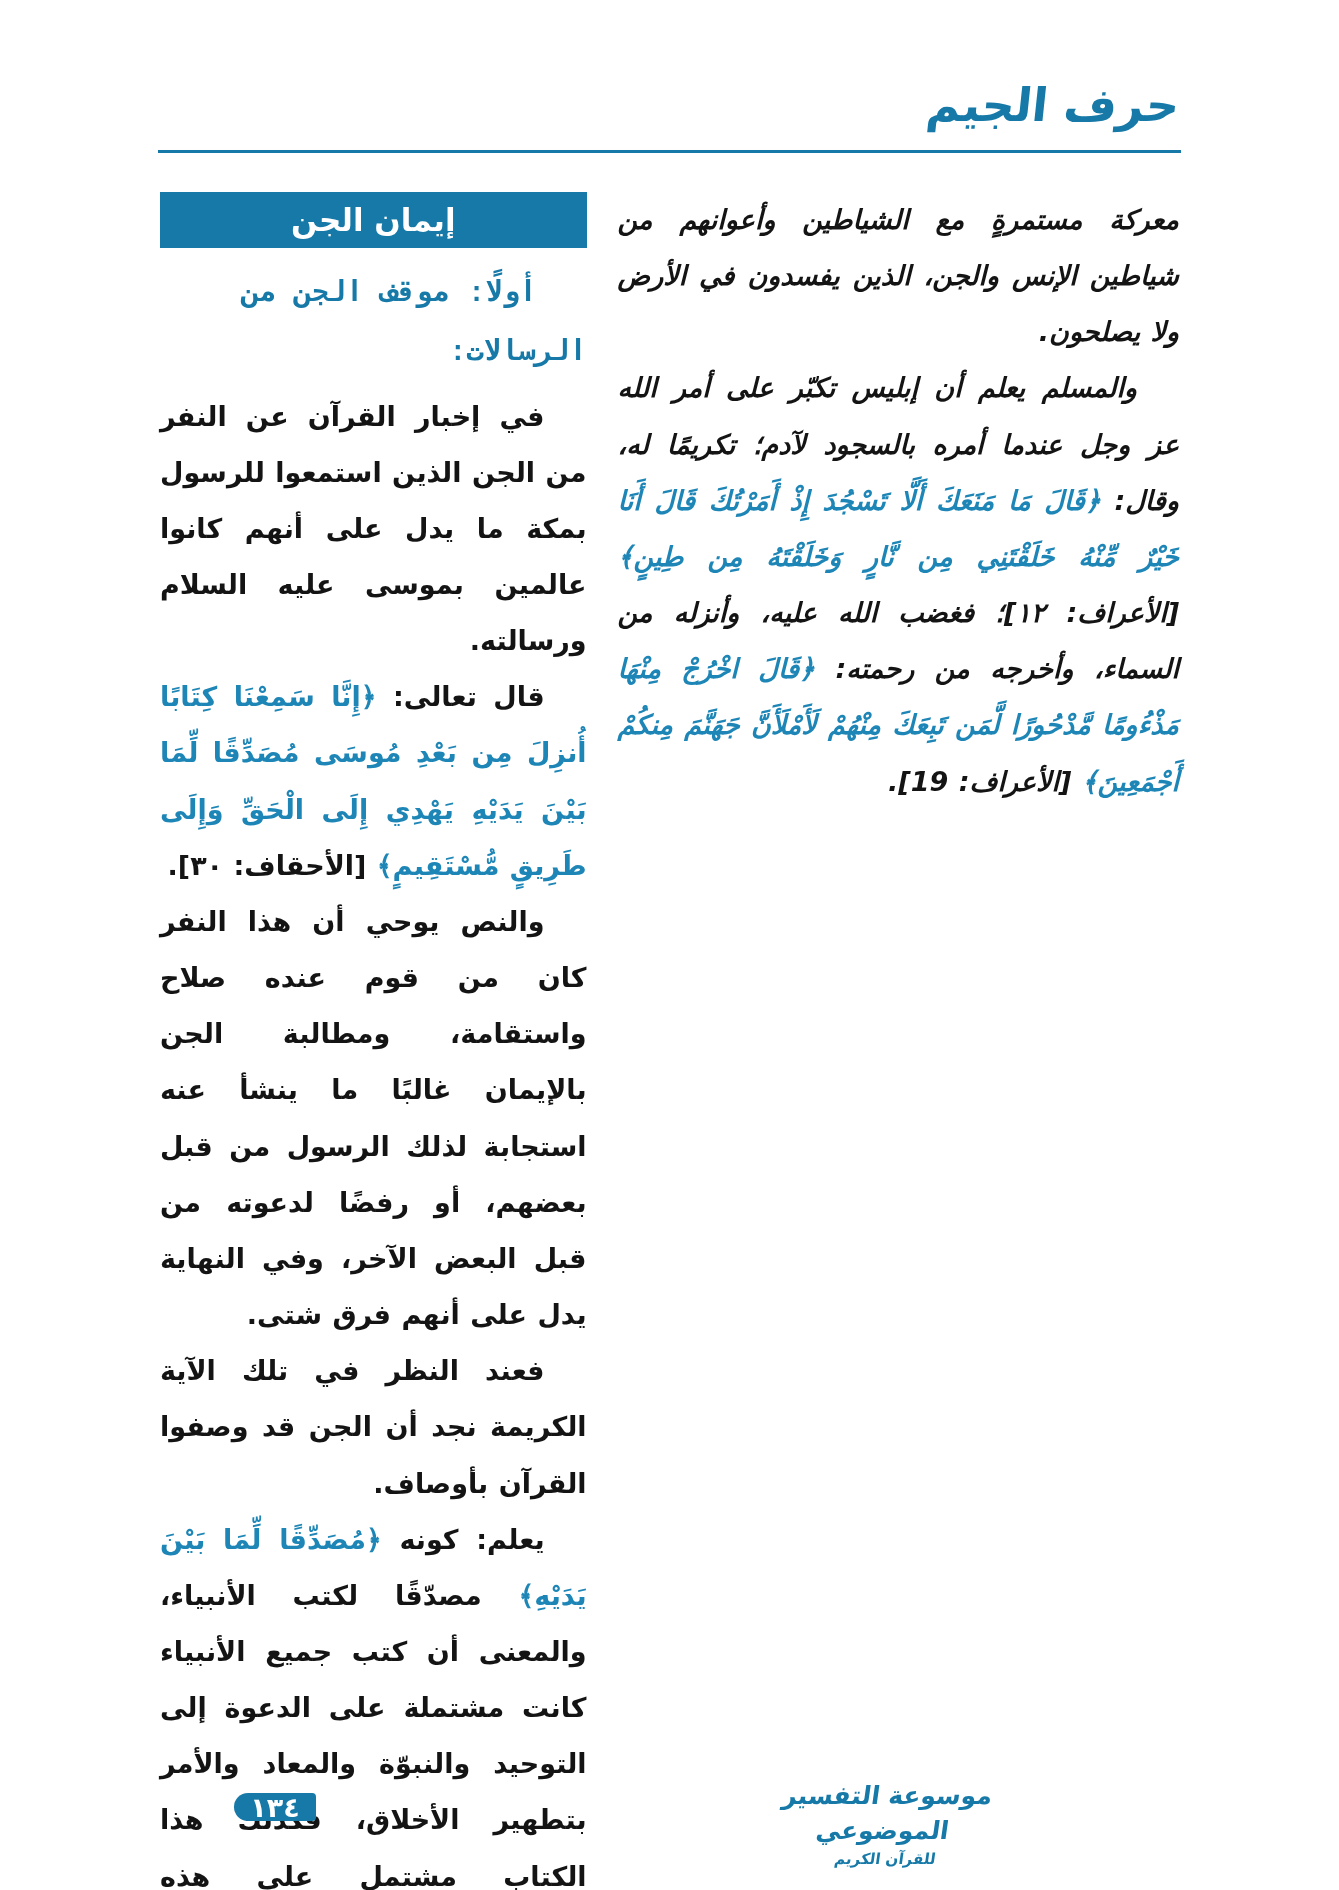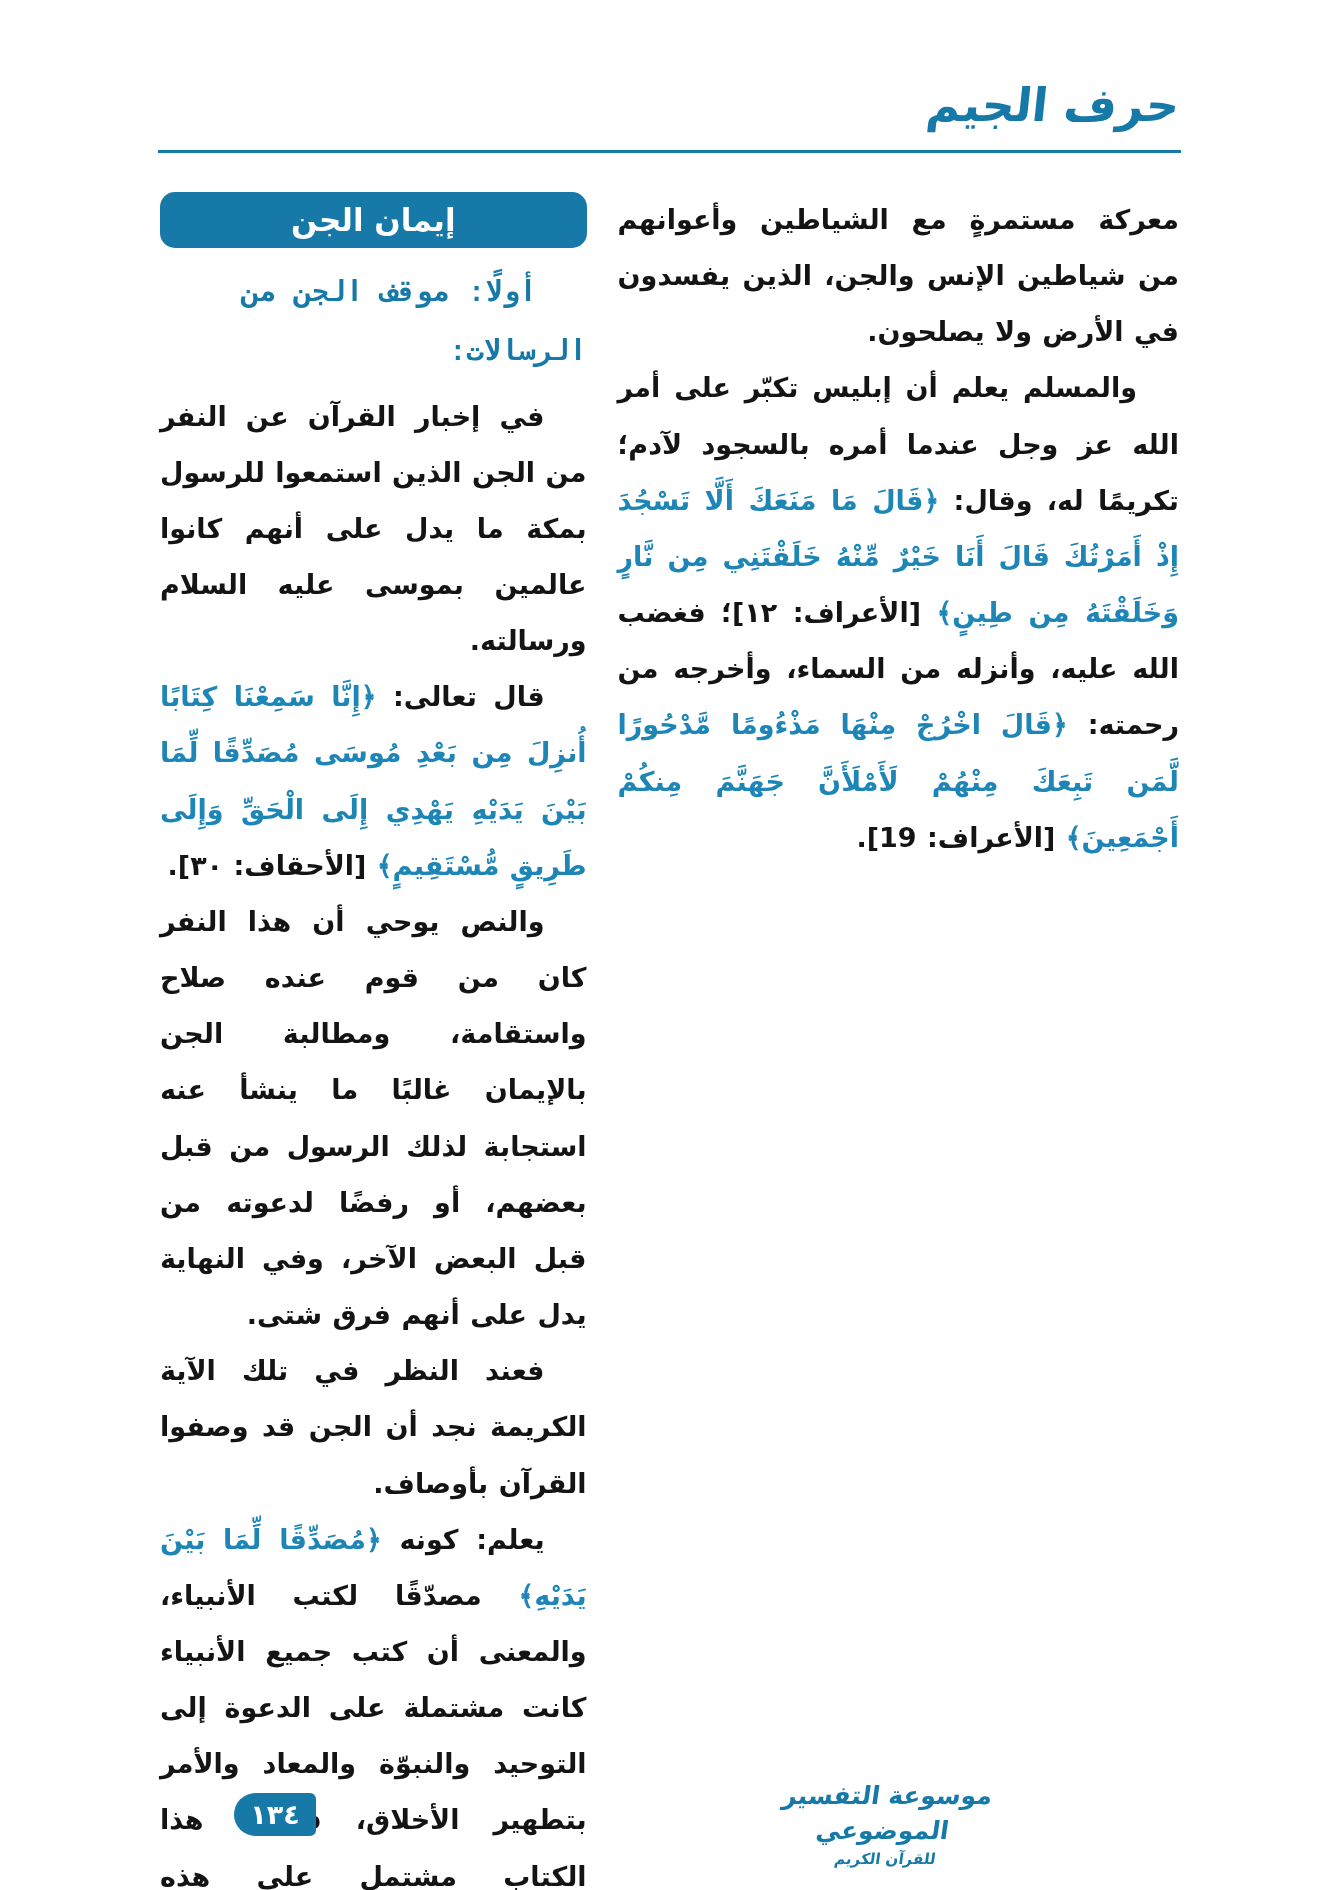--- a/index.html
+++ b/index.html
@@ -42,33 +42,32 @@
   .columns{
     position:absolute;
     top:192px;
     right:160px;
     left:160px;
     display:flex;
     gap:31px;
     align-items:flex-start;
   }
   .col{min-width:0;}
-  .col-right{width:562px;}
+  .col-right{width:562px;font-style:italic;}
   .col-left{width:427px;}
   .title-box{
     background:var(--accent);
     color:#ffffff;
     height:56px;
     display:flex;
     align-items:center;
     justify-content:center;
     font-size:31px;
     font-weight:bold;
     margin-bottom:16px;
-    border-radius:15px;
   }
   p.para{
     font-size:27px;
     line-height:2.08;
     color:var(--ink);
     font-weight:bold;
     text-align:justify;
     text-indent:42px;
     word-spacing:1px;
   }
@@ -104,21 +103,21 @@
     font-size:15px;
     font-weight:bold;
     transform:skewX(-8deg);
     margin-top:2px;
   }
   .page-number{
     position:absolute;
     left:234px; 
     top:1793px;
     width:82px;
-    height:43px;
+    height:28px;
     background:var(--accent);
     color:#ffffff;
     border-radius:22px 6px 6px 22px;
     display:flex;
     align-items:center;
     justify-content:center;
     font-size:27px;
     font-weight:bold;
   }
 </style>

